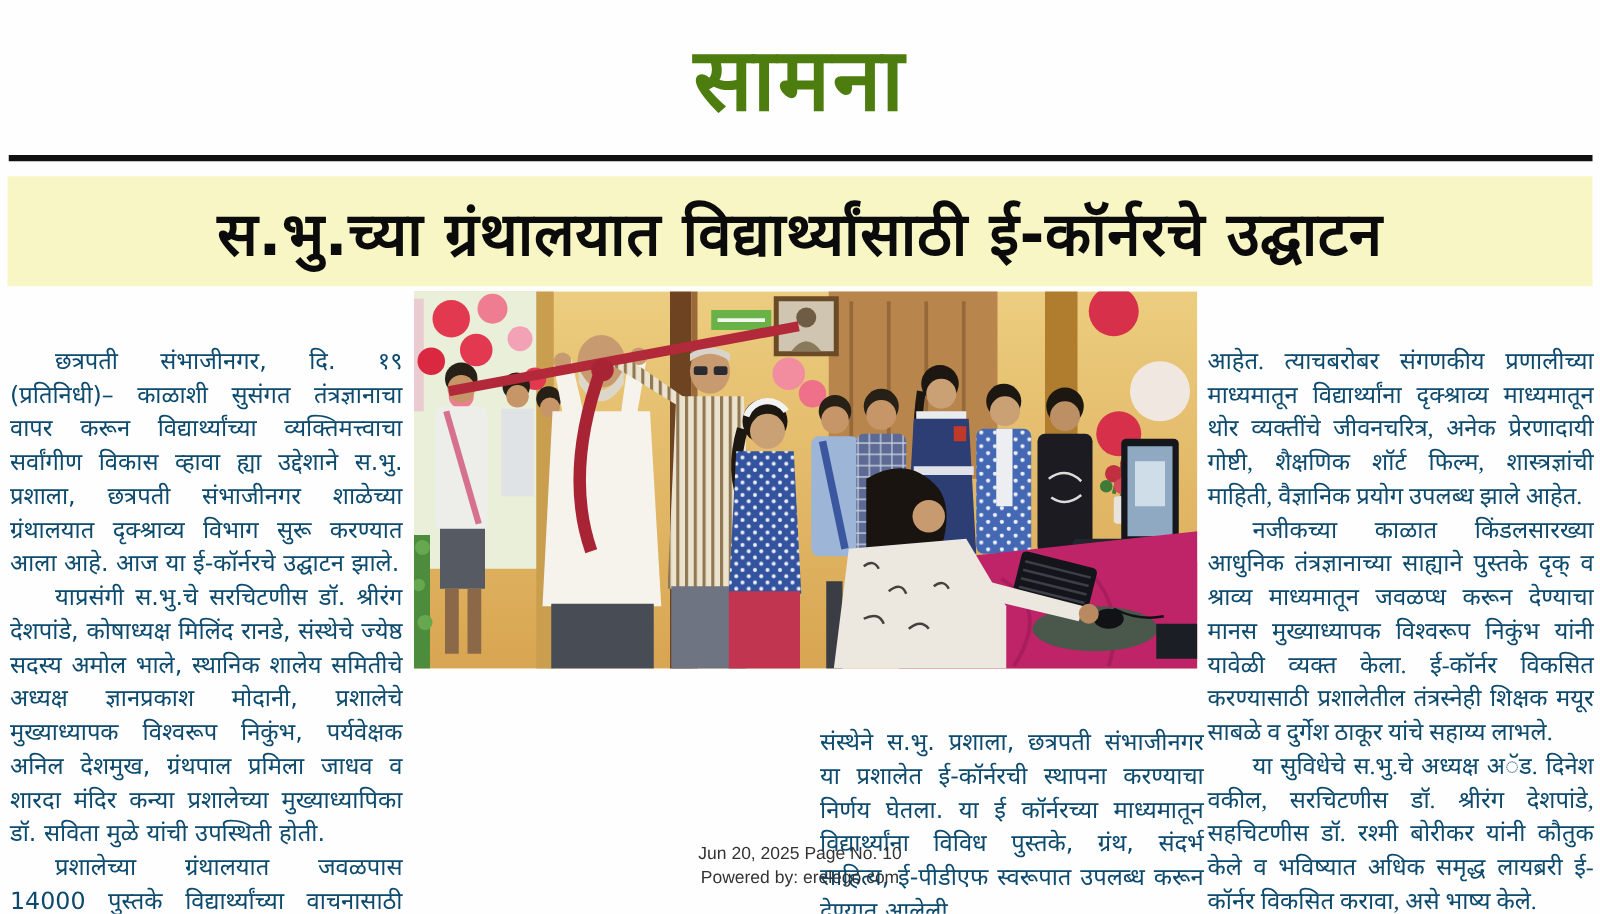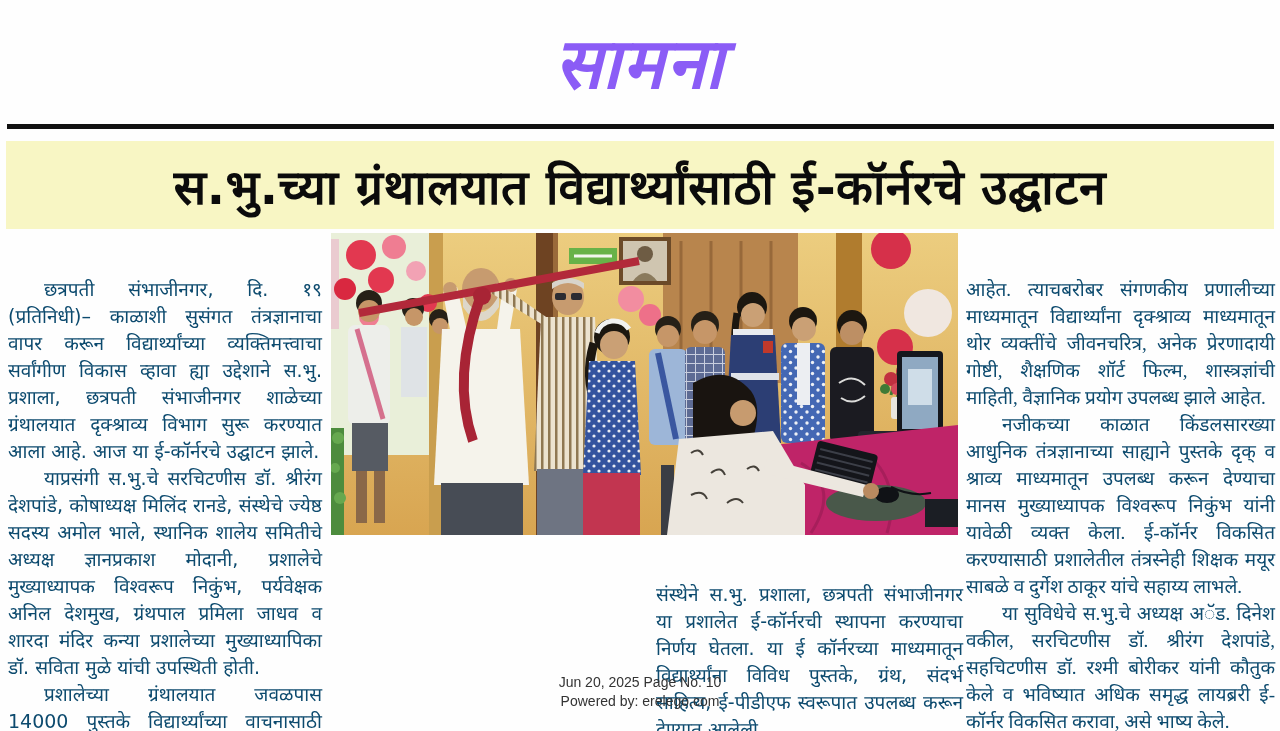--- a/index.html
+++ b/index.html
@@ -4,23 +4,22 @@
 <style>
   html,body { margin:0; padding:0; }
   body {
     width:1280px; height:731px; position:relative; overflow:hidden;
     background:#ffffff; font-family:"DejaVu Sans", sans-serif;
   }
   .page { position:absolute; inset:0; background:#fefefe; }
 
   .masthead {
     position:absolute; top:10px; left:0; width:100%; text-align:center;
-    font-size:70px; font-weight:bold; color:#8b5cf6; letter-spacing:2px;
+    font-size:70px; font-weight:bold; color:#4d7c0f; letter-spacing:2px;
     line-height:108px;
-    font-style:italic;
   }
   .masthead-rule {
     position:absolute; top:124px; left:7px; right:6px; height:5px; background:#111111;
   }
   .headline-band {
     position:absolute; top:141px; left:6px; right:6px; height:88px;
     background:#f8f6c4; display:flex; align-items:center; justify-content:center;
   }
   .headline-text {
     font-size:48px; font-weight:bold; color:#0b0b0b; white-space:nowrap; letter-spacing:0.5px;
@@ -255,21 +254,21 @@
     </svg>
   </div>
 
 
   <div class="col col-mid2">
     <p>संस्थेने स.भु. प्रशाला, छत्रपती संभाजीनगर या प्रशालेत ई-कॉर्नरची स्थापना करण्याचा निर्णय घेतला. या ई कॉर्नरच्या माध्यमातून विद्यार्थ्यांना विविध पुस्तके, ग्रंथ, संदर्भ साहित्य, ई-पीडीएफ स्वरूपात उपलब्ध करून देण्यात आलेली</p>
   </div>
 
   <div class="col col-right">
     <p>आहेत. त्याचबरोबर संगणकीय प्रणालीच्या माध्यमातून विद्यार्थ्यांना दृक्श्राव्य माध्यमातून थोर व्यक्तींचे जीवनचरित्र, अनेक प्रेरणादायी गोष्टी, शैक्षणिक शॉर्ट फिल्म, शास्त्रज्ञांची माहिती, वैज्ञानिक प्रयोग उपलब्ध झाले आहेत.</p>
-    <p class="indent">नजीकच्या काळात किंडलसारख्या आधुनिक तंत्रज्ञानाच्या साह्याने पुस्तके दृक् व श्राव्य माध्यमातून उपलब्ध करून देण्याचा मानस मुख्याध्यापक विश्वरूप निकुंभ यांनी यावेळी व्यक्त केला. ई-कॉर्नर विकसित करण्यासाठी प्रशालेतील तंत्रस्नेही शिक्षक मयूर साबळे व दुर्गेश ठाकूर यांचे सहाय्य लाभले.</p>
+    <p class="indent">नजीकच्या काळात किंडलसारख्या आधुनिक तंत्रज्ञानाच्या साह्याने पुस्तके दृक् व श्राव्य माध्यमातून जवळप्ध करून देण्याचा मानस मुख्याध्यापक विश्वरूप निकुंभ यांनी यावेळी व्यक्त केला. ई-कॉर्नर विकसित करण्यासाठी प्रशालेतील तंत्रस्नेही शिक्षक मयूर साबळे व दुर्गेश ठाकूर यांचे सहाय्य लाभले.</p>
     <p class="indent">या सुविधेचे स.भु.चे अध्यक्ष अॅड. दिनेश वकील, सरचिटणीस डॉ. श्रीरंग देशपांडे, सहचिटणीस डॉ. रश्मी बोरीकर यांनी कौतुक केले व भविष्यात अधिक समृद्ध लायब्ररी ई-कॉर्नर विकसित करावा, असे भाष्य केले.</p>
   </div>
 
   <div class="footer">
     <div>Jun 20, 2025 Page No. 10</div>
     <div>Powered by: erelego.com</div>
   </div>
 
 </div>
 

